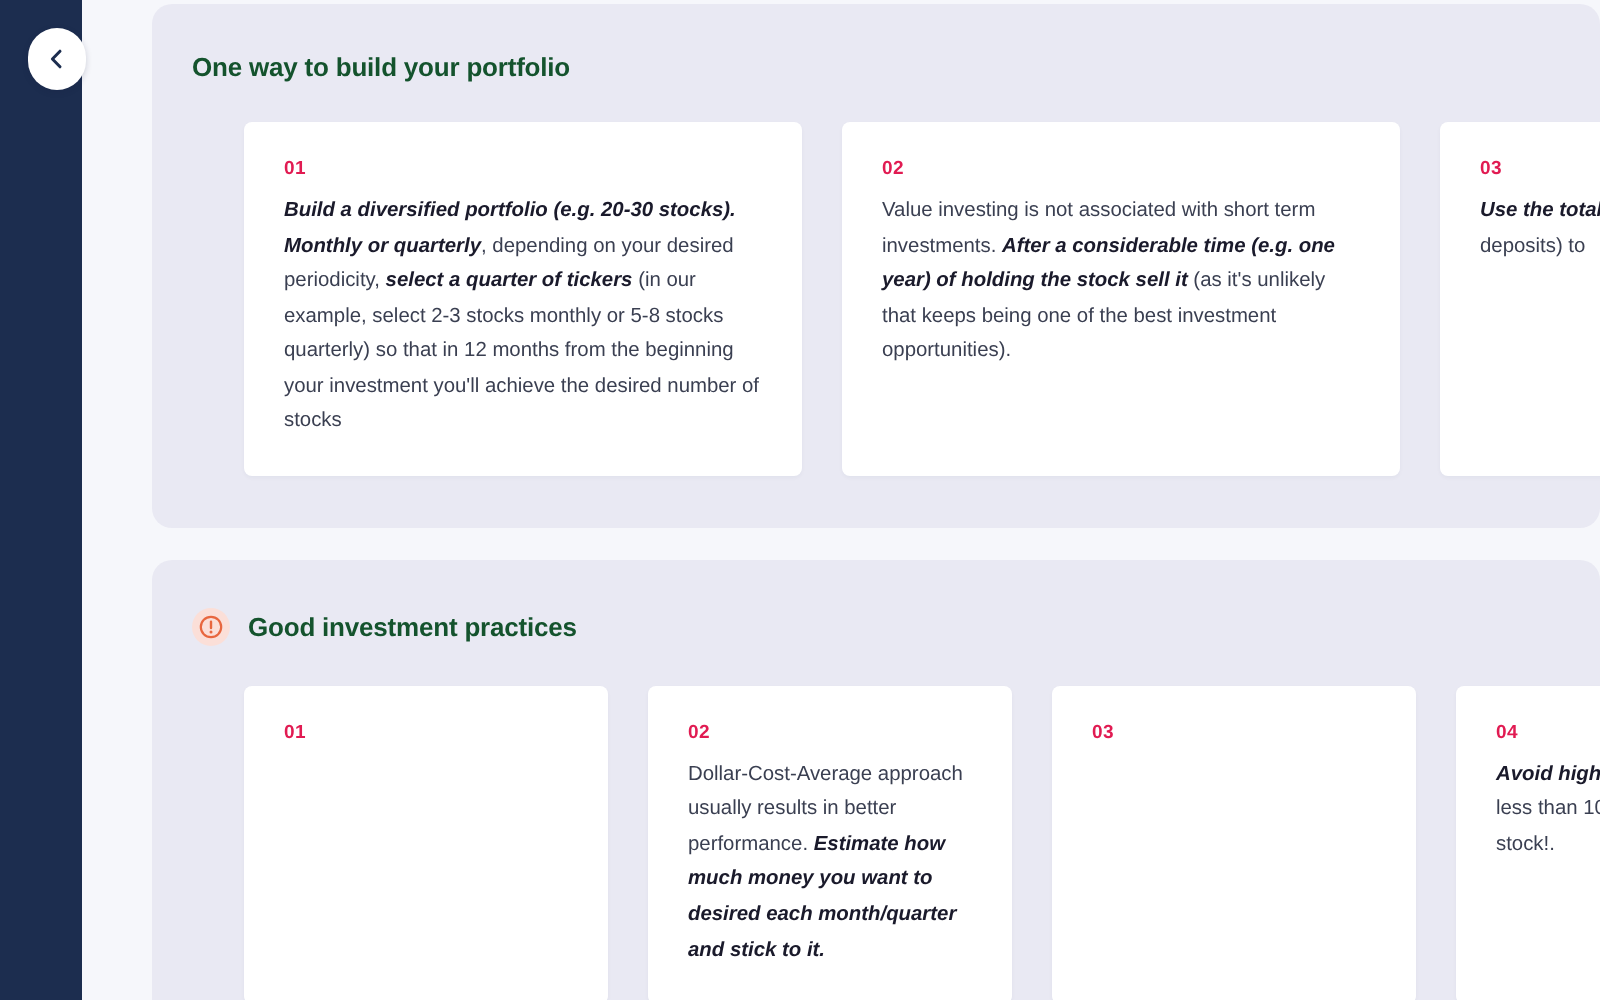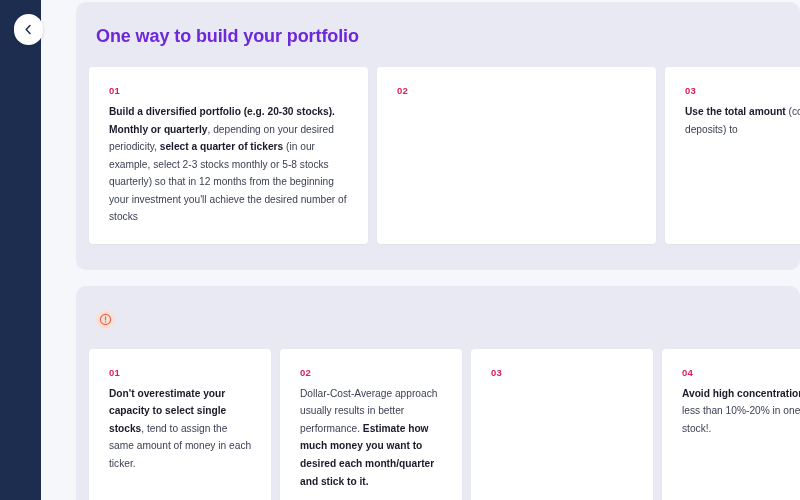--- a/index.html
+++ b/index.html
@@ -66,44 +66,44 @@
 
   .panel-header {
     display: flex;
     align-items: center;
     gap: 9px;
     padding: 0 0 0 20px;
     margin-bottom: 20px;
   }
 
   .panel-title {
-    font-size: 18px;
+    font-size: 13px;
     font-weight: bold;
-    color: #6d28d9;
+    color: #14532d;
     letter-spacing: -0.1px;
     white-space: nowrap;
   }
 
   .panel-icon {
     width: 19px;
     height: 19px;
     border-radius: 50%;
     background: #fbdfd8;
     display: flex;
     align-items: center;
     justify-content: center;
     flex: none;
   }
   .panel-icon svg { display: block; }
 
   
   .card-row {
     display: flex;
-    gap: 9px;
-    padding-left: 13px;
+    gap: 20px;
+    padding-left: 46px;
     padding-right: 0;
     margin-top: 17px;
   }
 
   .card {
     background: #ffffff;
     border-radius: 4px;
     flex: none;
     padding: 18px 18px 18px 20px;
     box-shadow: 0 1px 2px rgba(28,45,79,0.04);
@@ -119,21 +119,21 @@
     letter-spacing: 0.2px;
     margin-bottom: 7px;
   }
 
   .card-body {
     font-size: 10.2px;
     line-height: 1.72;
     color: #3a3f51;
     word-wrap: break-word;
   }
-  .card-body b { color: #1a1a2b; font-weight: bold; }
+  .card-body b { color: #1a1a2b; font-weight: bold; font-style: italic; }
 
   
   .card-clip { overflow: hidden; }
 </style>
 </head>
 <body>
 
 <div id="sidebar-rail"></div>
 
 <div id="back-button">
@@ -150,42 +150,43 @@
     <div class="panel-header">
       <h2 class="panel-title">One way to build your portfolio</h2>
     </div>
     <div class="card-row row-1">
       <div class="card card-clip">
         <div class="card-num">01</div>
         <div class="card-body"><b>Build a diversified portfolio (e.g. 20-30 stocks). Monthly or quarterly</b>, depending on your desired periodicity, <b>select a quarter of tickers</b> (in our example, select 2-3 stocks monthly or 5-8 stocks quarterly) so that in 12 months from the beginning your investment you'll achieve the desired number of stocks</div>
       </div>
       <div class="card card-clip">
         <div class="card-num">02</div>
+        <div class="card-body">Value investing is not associated with short term investments. <b>After a considerable time (e.g. one year) of holding the stock sell it</b> (as it's unlikely that keeps being one of the best investment opportunities).</div>
       </div>
       <div class="card card-clip">
         <div class="card-num">03</div>
         <div class="card-body"><b>Use the total amount</b> (considering additional deposits) to</div>
       </div>
     </div>
   </section>
 
   <section class="panel">
     <div class="panel-header">
       <span class="panel-icon">
         <svg width="13" height="13" viewBox="0 0 13 13" fill="none">
           <circle cx="6.5" cy="6.5" r="5.1" stroke="#e8673f" stroke-width="1.1"></circle>
           <path d="M6.5 3.9 V7.0" stroke="#e8673f" stroke-width="1.2" stroke-linecap="round"></path>
           <circle cx="6.5" cy="9.0" r="0.75" fill="#e8673f"></circle>
         </svg>
       </span>
+      <h2 class="panel-title">Good investment practices</h2>
     </div>
     <div class="card-row row-2">
       <div class="card card-clip">
         <div class="card-num">01</div>
-        <div class="card-body"><b>Don't overestimate your capacity to select single stocks</b>, tend to assign the same amount of money in each ticker.</div>
       </div>
       <div class="card card-clip">
         <div class="card-num">02</div>
         <div class="card-body">Dollar-Cost-Average approach usually results in better performance. <b>Estimate how much money you want to desired each month/quarter and stick to it.</b></div>
       </div>
       <div class="card card-clip">
         <div class="card-num">03</div>
       </div>
       <div class="card card-clip">
         <div class="card-num">04</div>

